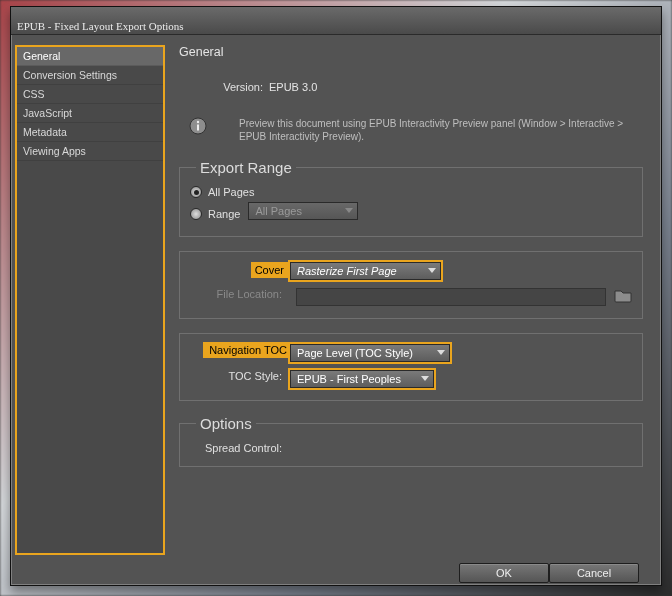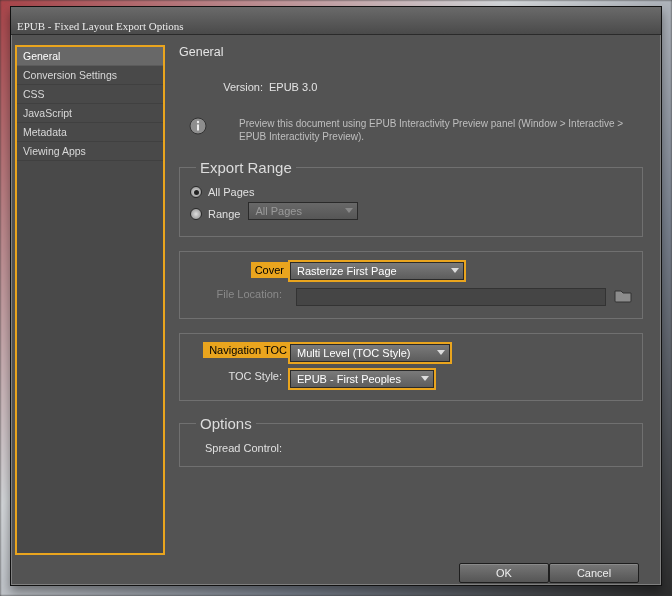--- a/index.html
+++ b/index.html
@@ -35,21 +35,21 @@
   .form-label { width: 100px; text-align: right; padding-right: 8px; color: #e0e0e0; font-size: 11px; }
   .form-label.disabled, .disabled { color: #8a8a8a; }
 
   .select { height: 18px; background: linear-gradient(#7a7a7a,#5d5d5d); border: 1px solid #2a2a2a; color: #fff; font-size: 11px; padding: 0 18px 0 6px; line-height: 16px; position: relative; display: inline-block; }
   .select::after { content:""; position:absolute; right:4px; top:5px; width:0;height:0;border-left:4px solid transparent;border-right:4px solid transparent;border-top:5px solid #ddd; }
   .select.hl { outline: 2px solid #eaa51e; outline-offset: 0; }
   .select.disabled { background: linear-gradient(#686868,#565656); color: #9a9a9a; }
   .select.disabled::after { border-top-color: #888; }
 
   .range-select { width: 110px; margin-left: 8px; }
-  .cover-select { width: 174px; }
+  .cover-select { width: 151px; font-style: italic; }
   .navtoc-select { width: 160px; }
   .tocstyle-select { width: 144px; }
   .spread-select { width: 205px; }
 
   .cover-label.hl { background: #eaa51e; color: #000; padding: 2px 6px 2px 4px; text-align: right; display:inline-block; width:auto; margin-right:0; }
   .cover-row .cover-cell { width:100px; text-align:right; padding-right:0; }
 
   .file-input { flex:1; height: 18px; background: #454545; border: 1px solid #333; margin-left: 6px; }
   .folder-icon { width: 18px; height: 15px; margin-left: 8px; }
   .folder-icon svg { width: 18px; height: 15px; display:block; }
@@ -126,21 +126,21 @@
               <svg viewBox="0 0 18 15">
                   <path d="M1 3h6l2 2h8v8a1 1 0 0 1-1 1H2a1 1 0 0 1-1-1z" fill="#8c8c8c" stroke="#333"></path>
                 </svg>
             </span>
           </div>
         </fieldset>
 
         <fieldset>
           <div class="form-row" style="margin-top:0;">
             <div class="nav-label-cell"><span class="nav-label-hl">Navigation TOC</span></div>
-            <span class="select navtoc-select hl"><span>Multi Level (TOC Style)</span></span>
+            <span class="select navtoc-select hl"><span>Page Level (TOC Style)</span></span>
           </div>
           <div class="form-row">
             <div class="form-label">TOC Style:</div>
             <span class="select tocstyle-select hl"><span>EPUB - First Peoples</span></span>
           </div>
         </fieldset>
 
         <fieldset>
           <legend>Options</legend>
           <div class="form-row" style="margin-top:0;">

